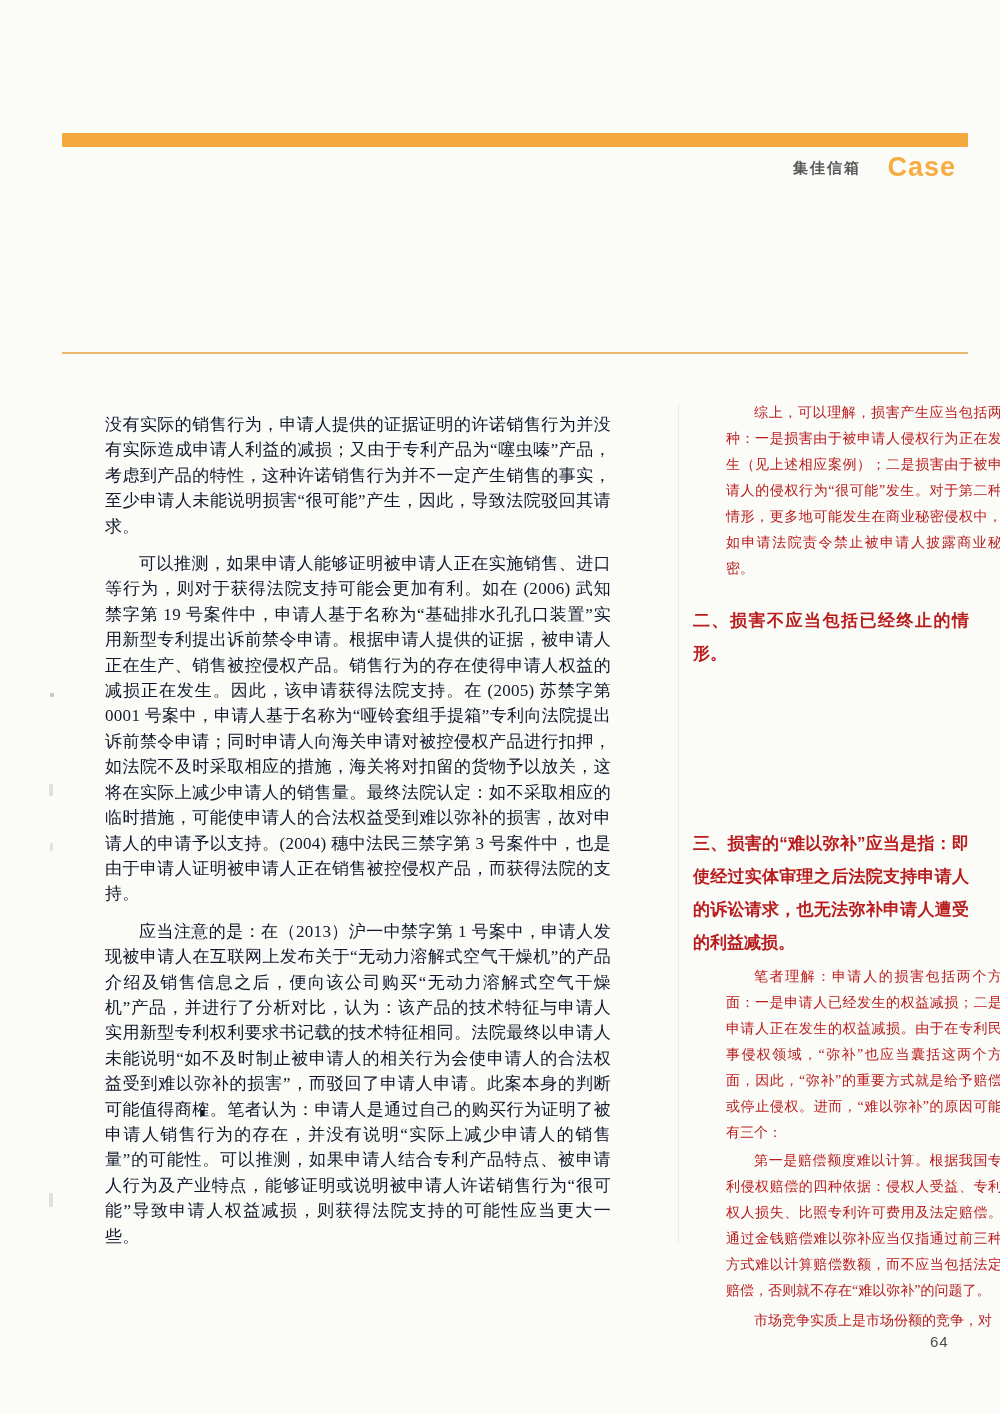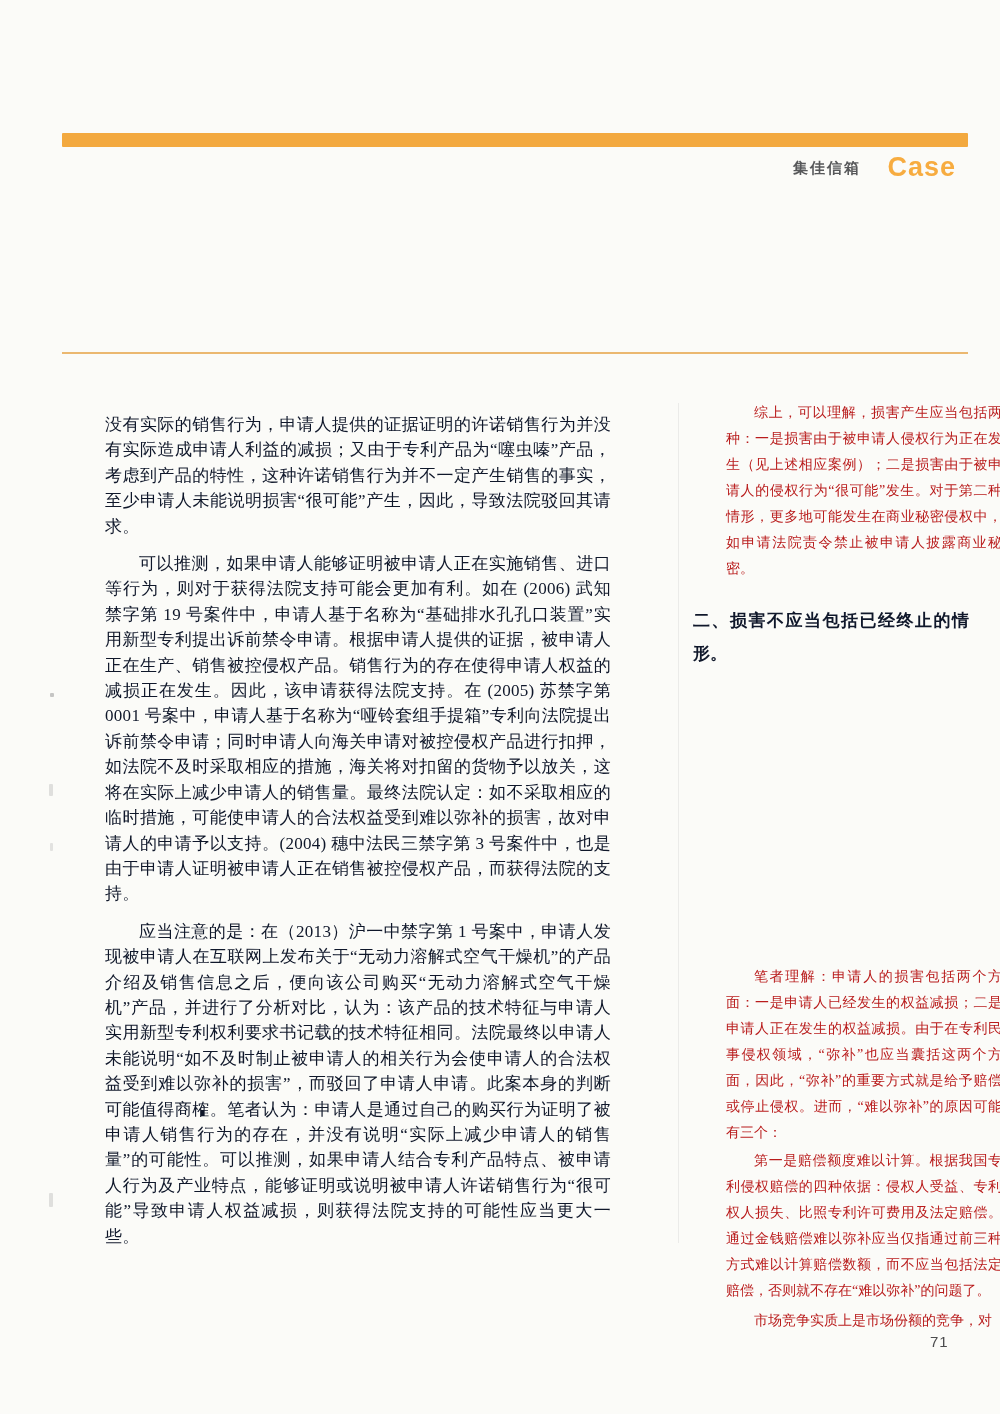--- a/index.html
+++ b/index.html
@@ -52,21 +52,21 @@
   .rblock {
     position:absolute; left:678px; width:276px;
     font-size:14px; line-height:26px;
     color:#b91c1c; text-align:justify;
   }
   .rblock.para { text-indent:2em; }
   .rheading {
     position:absolute; left:645px; width:276px;
     font-family:"Liberation Sans","DejaVu Sans",sans-serif;
     font-size:17px; line-height:33px; font-weight:bold;
-    color:#0f172a; text-align:justify;
+    color:#b91c1c; text-align:justify;
   }
 
   
   .pagenum {
     position:absolute; left:882px; top:1285px;
     font-family:"Liberation Sans","DejaVu Sans",sans-serif;
     font-size:15px; color:#4B4B4D; letter-spacing:1px;
   }
 
   
@@ -99,28 +99,29 @@
     <p class="no-indent">没有实际的销售行为，申请人提供的证据证明的许诺销售行为并没有实际造成申请人利益的减损；又由于专利产品为“噻虫嗪”产品，考虑到产品的特性，这种许诺销售行为并不一定产生销售的事实，至少申请人未能说明损害“很可能”产生，因此，导致法院驳回其请求。</p>
     <p>可以推测，如果申请人能够证明被申请人正在实施销售、进口等行为，则对于获得法院支持可能会更加有利。如在 (2006) 武知禁字第 19 号案件中，申请人基于名称为“基础排水孔孔口装置”实用新型专利提出诉前禁令申请。根据申请人提供的证据，被申请人正在生产、销售被控侵权产品。销售行为的存在使得申请人权益的减损正在发生。因此，该申请获得法院支持。在 (2005) 苏禁字第 0001 号案中，申请人基于名称为“哑铃套组手提箱”专利向法院提出诉前禁令申请；同时申请人向海关申请对被控侵权产品进行扣押，如法院不及时采取相应的措施，海关将对扣留的货物予以放关，这将在实际上减少申请人的销售量。最终法院认定：如不采取相应的临时措施，可能使申请人的合法权益受到难以弥补的损害，故对申请人的申请予以支持。(2004) 穗中法民三禁字第 3 号案件中，也是由于申请人证明被申请人正在销售被控侵权产品，而获得法院的支持。</p>
     <p>应当注意的是：在（2013）沪一中禁字第 1 号案中，申请人发现被申请人在互联网上发布关于“无动力溶解式空气干燥机”的产品介绍及销售信息之后，便向该公司购买“无动力溶解式空气干燥机”产品，并进行了分析对比，认为：该产品的技术特征与申请人实用新型专利权利要求书记载的技术特征相同。法院最终以申请人未能说明“如不及时制止被申请人的相关行为会使申请人的合法权益受到难以弥补的损害”，而驳回了申请人申请。此案本身的判断可能值得商榷。笔者认为：申请人是通过自己的购买行为证明了被申请人销售行为的存在，并没有说明“实际上减少申请人的销售量”的可能性。可以推测，如果申请人结合专利产品特点、被申请人行为及产业特点，能够证明或说明被申请人许诺销售行为“很可能”导致申请人权益减损，则获得法院支持的可能性应当更大一些。</p>
   </div>
 
   <div class="rblock para" style="top:352px">综上，可以理解，损害产生应当包括两种：一是损害由于被申请人侵权行为正在发生（见上述相应案例）；二是损害由于被申请人的侵权行为“很可能”发生。对于第二种情形，更多地可能发生在商业秘密侵权中，如申请法院责令禁止被申请人披露商业秘密。</div>
 
   <div class="rheading" style="top:556px">二、损害不应当包括已经终止的情形。</div>
 
 
+  <div class="rheading" style="top:779px">三、损害的“难以弥补”应当是指：即使经过实体审理之后法院支持申请人的诉讼请求，也无法弥补申请人遭受的利益减损。</div>
 
   <div class="rblock para" style="top:916px">笔者理解：申请人的损害包括两个方面：一是申请人已经发生的权益减损；二是申请人正在发生的权益减损。由于在专利民事侵权领域，“弥补”也应当囊括这两个方面，因此，“弥补”的重要方式就是给予赔偿或停止侵权。进而，“难以弥补”的原因可能有三个：</div>
 
   <div class="rblock para" style="top:1260px">市场竞争实质上是市场份额的竞争，对</div>
 
   <div class="rblock para" style="top:1100px">第一是赔偿额度难以计算。根据我国专利侵权赔偿的四种依据：侵权人受益、专利权人损失、比照专利许可费用及法定赔偿。通过金钱赔偿难以弥补应当仅指通过前三种方式难以计算赔偿数额，而不应当包括法定赔偿，否则就不存在“难以弥补”的问题了。</div>
 
-  <div class="pagenum">71</div>
+  <div class="pagenum">64</div>
 
   <div class="crease"></div>
   <div class="mark m1"></div>
   <div class="mark m2"></div>
   <div class="mark m3"></div>
   <div class="mark m4"></div>
 
 </div>
 
 </body></html>

